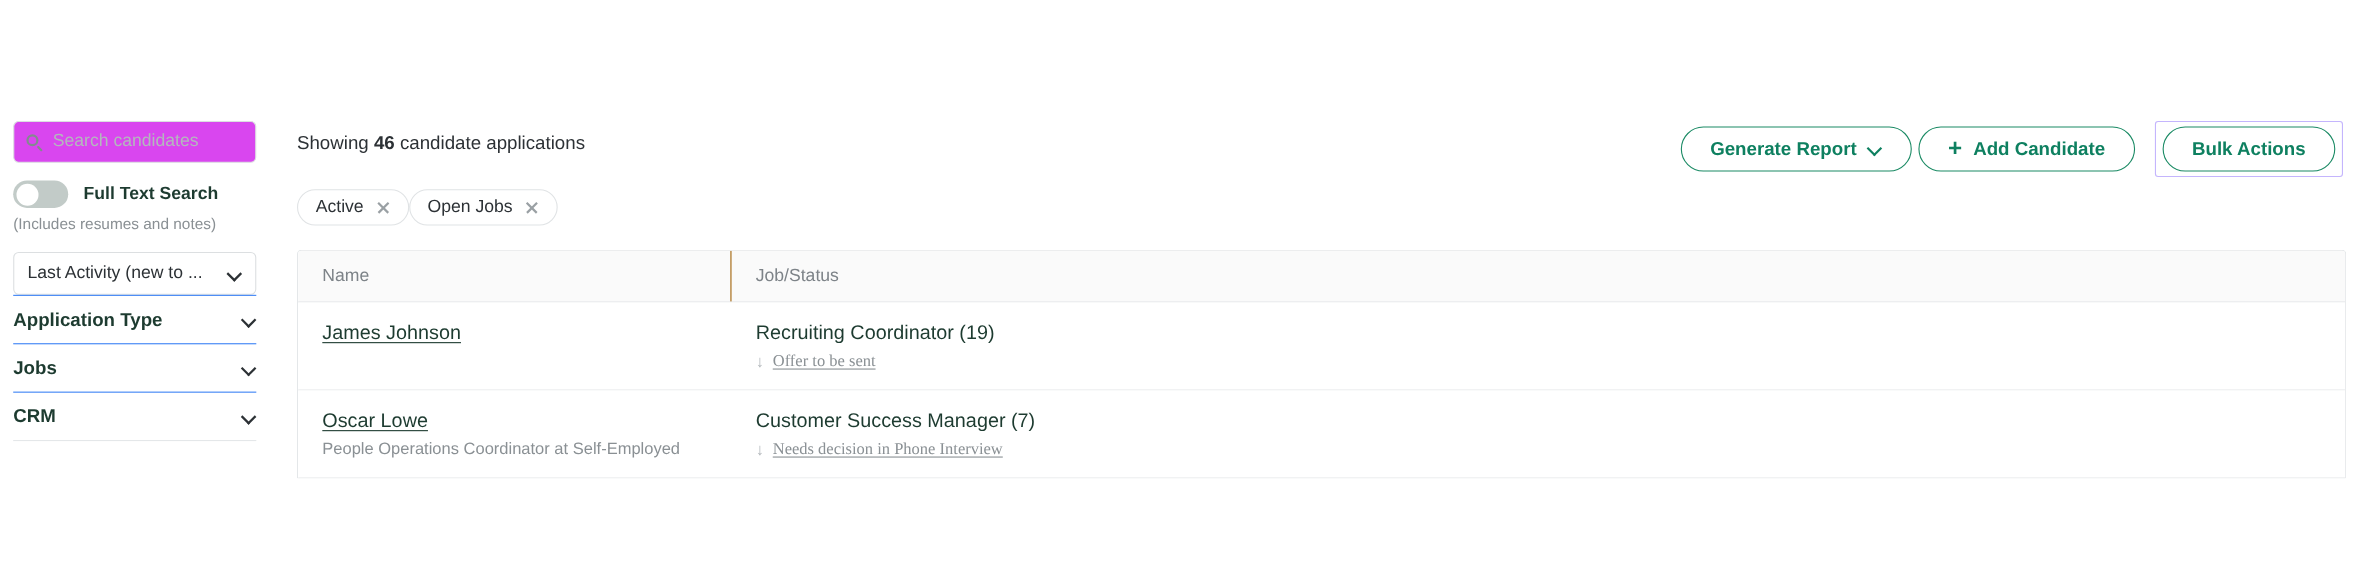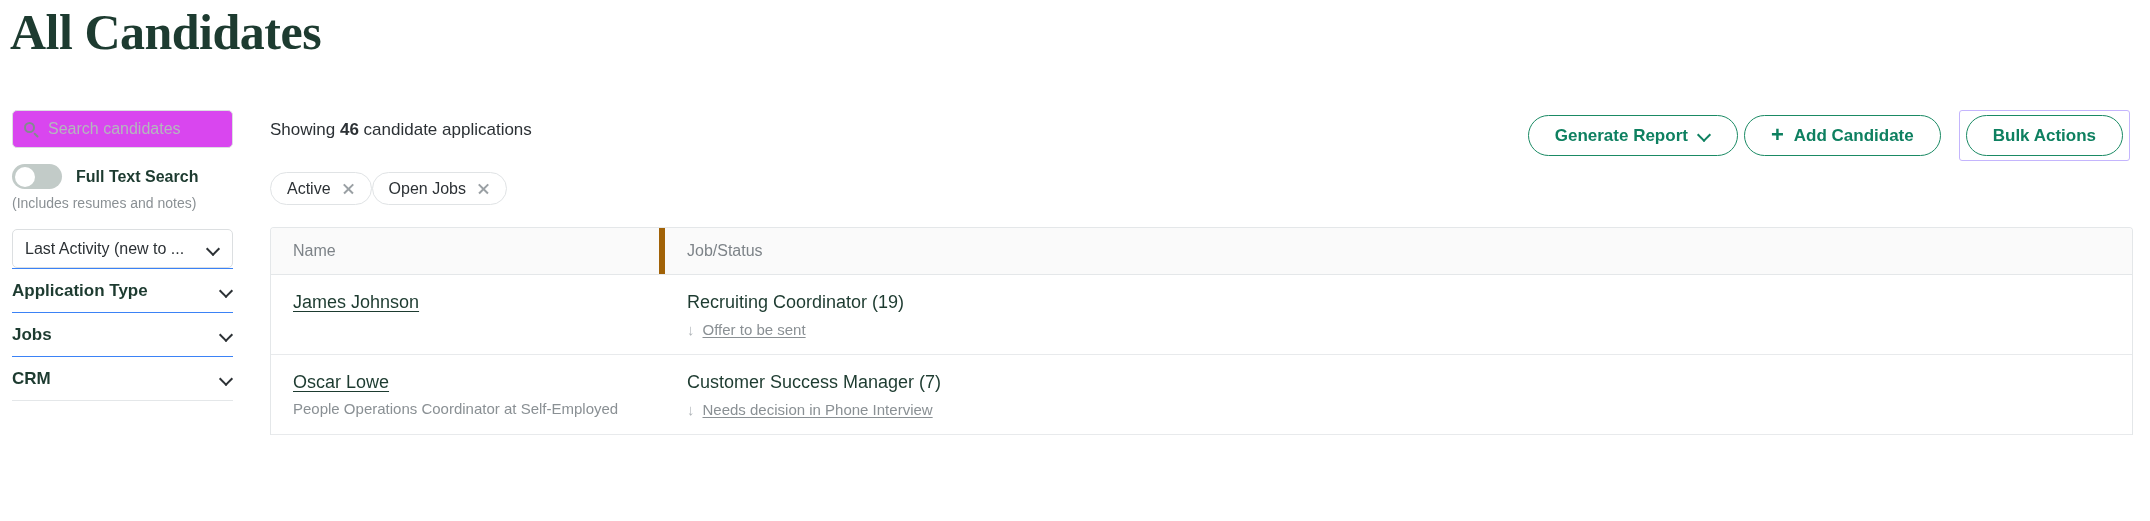--- a/index.html
+++ b/index.html
@@ -301,21 +301,21 @@
     border-bottom: 1px solid #e4e7e9;
     height: 47px;
   }
   .th {
     display: flex;
     align-items: center;
     font-size: 16px;
     color: #7d8388;
     padding-left: 22px;
   }
-  .th.name { width: 394px; border-right: 6px solid #a16207; }
+  .th.name { width: 394px; border-right: 1px solid #a16207; }
   .th.job  { flex: 1; }
 
   .trow {
     display: flex;
     border-bottom: 1px solid #e8eaec;
     min-height: 80px;
     background: #fff;
     padding-top: 17px;
   }
   .td {
@@ -352,28 +352,28 @@
     font-size: 15px;
     color: #b0b5b9;
     line-height: 1;
   }
   .status-link {
     font-size: 15px;
     color: #8a9094;
     text-decoration: underline;
     text-underline-offset: 2px;
     white-space: nowrap;
+    font-family: Liberation Serif, serif;
   }
 </style>
 </head>
 <body>
 
 <div class="page">
 
-  <h1 class="page-title">All Candidates</h1>
 
   <div class="sidebar">
 
     <div class="search-box">
       <span class="search-icon">
         <span class="ring"></span>
           <span class="handle"></span>
       </span>
       <input class="search-input" type="text" placeholder="Search candidates" style="">
     </div>

